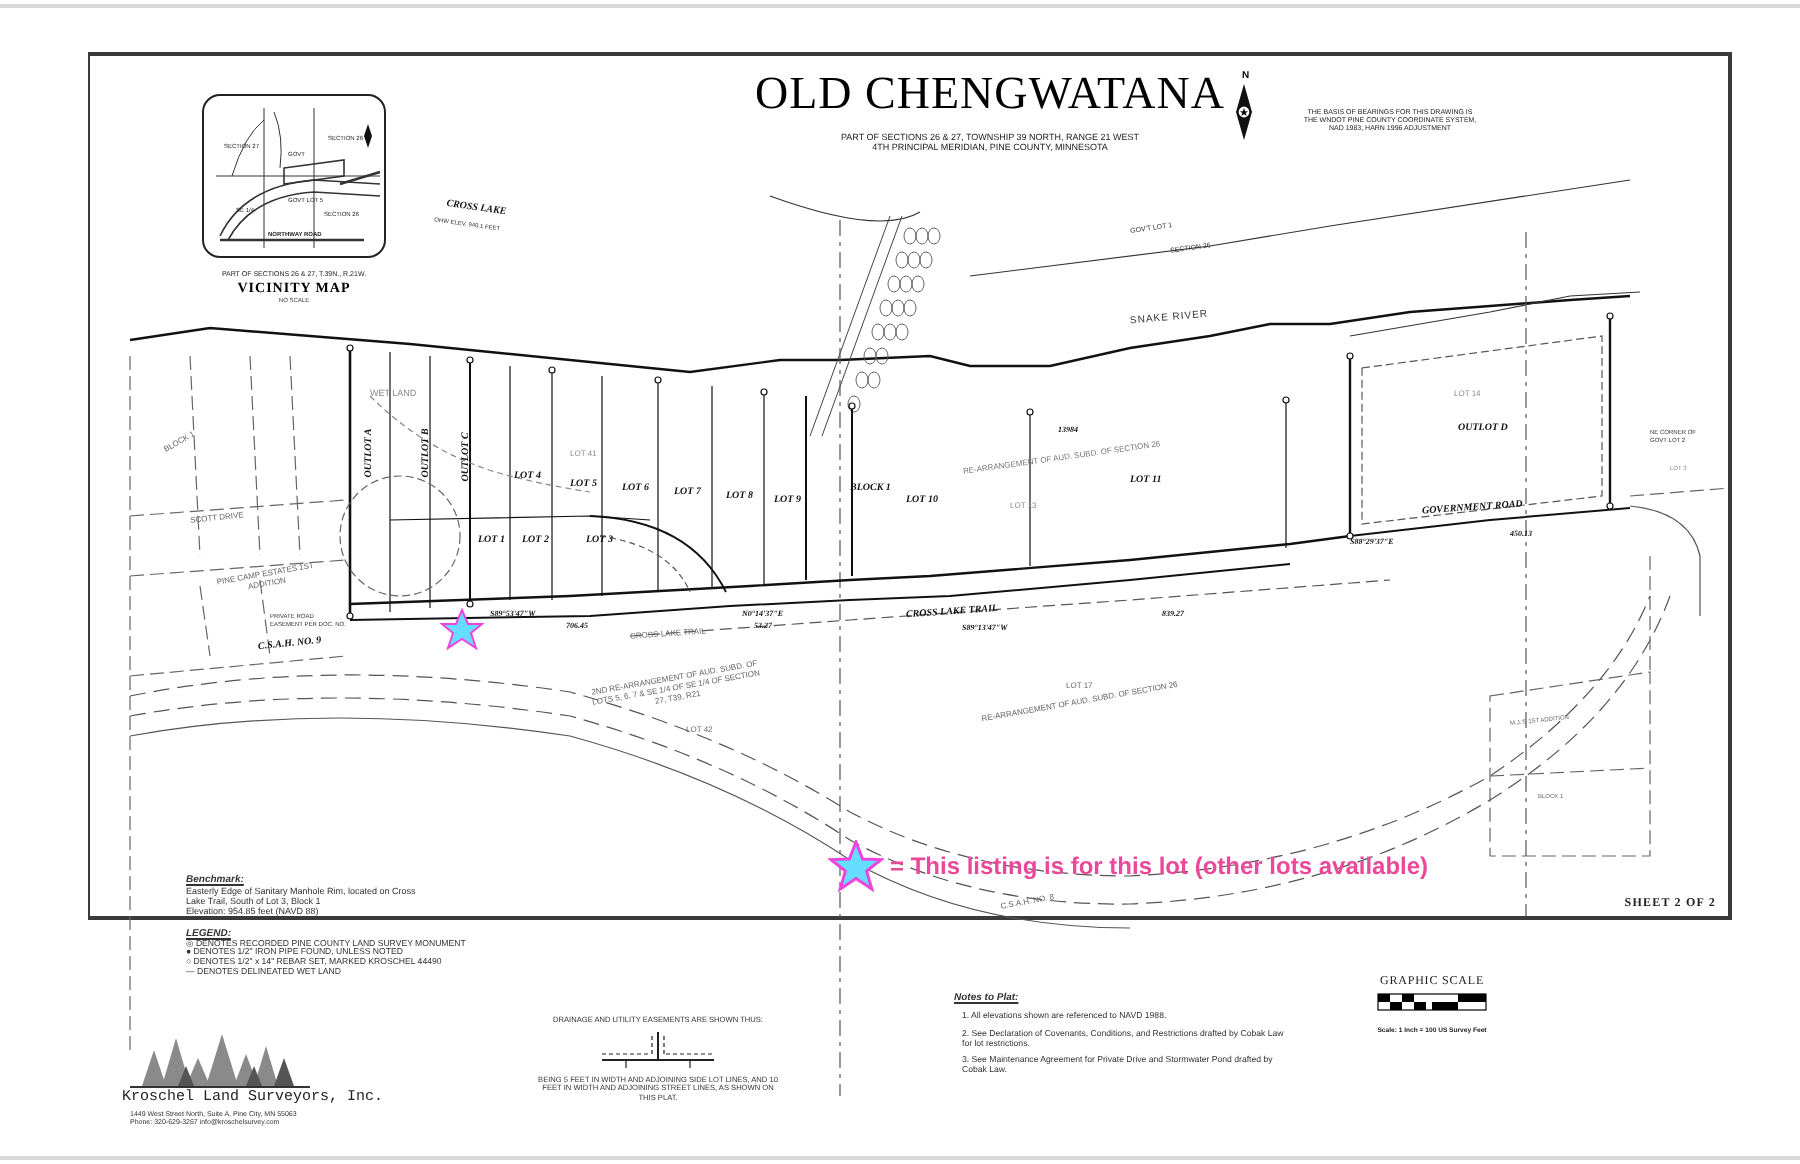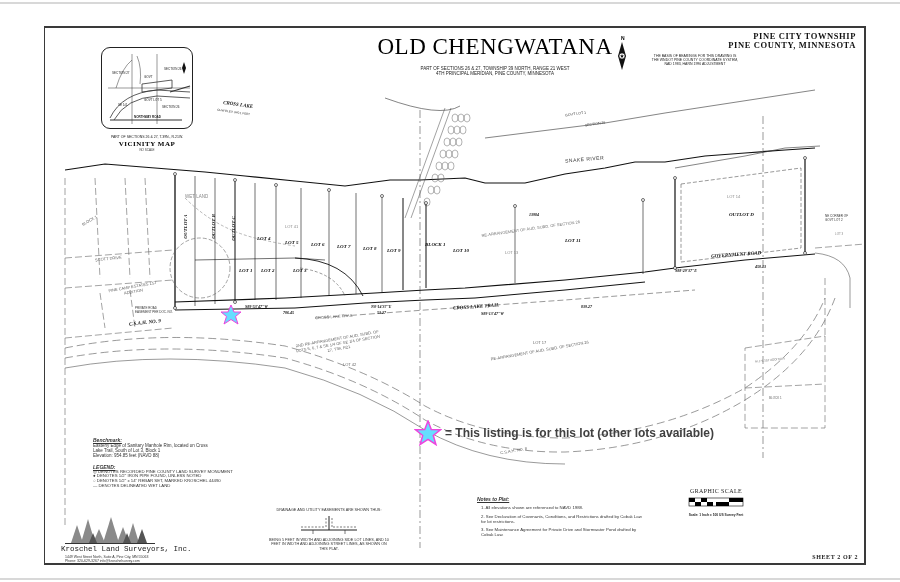--- a/index.html
+++ b/index.html
@@ -1,19 +1,19 @@
 <!DOCTYPE html>
 <html><head>
 <meta charset="utf-8">
 <style>
   html, body { margin:0; padding:0; background:#ffffff; }
   body { width:900px; height:582px; position:relative; overflow:hidden; font-family:"Liberation Sans", sans-serif; }
   .page-top-rule { position:absolute; left:0; top:2px; width:900px; height:2px; background:#d8d8d8; }
   .page-bottom-rule { position:absolute; left:0; top:578px; width:900px; height:2px; background:#d8d8d8; }
-  .sheet { position:absolute; left:44px; top:26px; width:822px; height:539px; border:2px solid #3a3a3a; border-left-width:1.5px; box-sizing:border-box; background:#fff; }
+  .sheet { position:absolute; left:44px; top:26px; width:822px; height:434px; border:2px solid #3a3a3a; border-left-width:1.5px; box-sizing:border-box; background:#fff; }
   .title { position:absolute; left:0; top:6px; width:100%; text-align:center; font-family:"Liberation Serif", serif; font-size:23px; letter-spacing:0.5px; color:#000; pointer-events:none; }
   .title-wrap { position:absolute; left:300px; top:0; width:300px; }
   .subtitle { position:absolute; top:38px; width:100%; text-align:center; font-size:4.5px; line-height:5px; color:#222; }
   .twp { position:absolute; right:8px; top:4px; text-align:right; font-family:"Liberation Serif", serif; font-weight:bold; font-size:8.5px; line-height:9px; letter-spacing:0.6px; color:#111; }
   .bearing-note { position:absolute; left:605px; top:26px; width:90px; text-align:center; font-size:3.5px; line-height:4px; color:#222; }
   .north-n { position:absolute; left:576px; top:7px; font-size:5px; font-weight:bold; }
   .north-arrow { position:absolute; left:570px; top:14px; }
   .vicinity { position:absolute; left:56px; top:19px; width:92px; height:82px; border:1.5px solid #222; border-radius:9px; box-sizing:border-box; overflow:hidden; }
   .vic-cap { position:absolute; left:50px; top:107px; width:104px; text-align:center; font-size:3.5px; color:#222; }
   .vic-title { position:absolute; left:50px; top:112px; width:104px; text-align:center; font-family:"Liberation Serif", serif; font-weight:bold; font-size:7px; letter-spacing:0.5px; }
@@ -31,21 +31,21 @@
   .easement { position:absolute; left:224px; top:480px; width:120px; text-align:center; font-size:3.8px; color:#333; }
   .easement-foot { position:absolute; left:224px; top:510px; width:120px; text-align:center; font-size:3.8px; line-height:4.3px; color:#333; }
   .notes { position:absolute; left:432px; top:469px; width:170px; font-size:4.3px; line-height:5px; color:#333; }
   .notes .h { font-weight:bold; font-style:italic; text-decoration:underline; font-size:5px; margin-bottom:3px; }
   .notes p { margin:0 0 3.5px 4px; }
   .scale-box { position:absolute; left:636px; top:460px; width:70px; text-align:center; }
   .scale-title { font-family:"Liberation Serif", serif; font-size:6px; letter-spacing:0.4px; color:#222; }
   .scale-text { font-size:3.3px; font-weight:bold; color:#222; margin-top:1px; }
   .sheet-no { position:absolute; right:6px; bottom:3px; font-family:"Liberation Serif", serif; font-weight:bold; font-size:6px; letter-spacing:0.6px; color:#222; }
   .listing-note { position:absolute; left:414px; top:420px; display:flex; align-items:center; gap:3px; }
-  .listing-text { font-family:"Liberation Sans", sans-serif; font-weight:bold; font-size:12px; color:#404040; }
+  .listing-text { font-family:"Liberation Sans", sans-serif; font-weight:bold; font-size:12px; color:#ec4899; }
 </style>
 </head>
 <body>
 
 <div class="page-top-rule"></div>
 <div class="page-bottom-rule"></div>
 
 <div class="sheet">
 
   <svg class="map-svg" width="822" height="539" viewBox="0 0 822 539">
@@ -169,24 +169,20 @@
   </svg>
 
   <div class="title-wrap">
     <div class="title">OLD CHENGWATANA</div>
     <div class="subtitle">
       <div>PART OF SECTIONS 26 &amp; 27, TOWNSHIP 39 NORTH, RANGE 21 WEST</div>
       <div>4TH PRINCIPAL MERIDIAN, PINE COUNTY, MINNESOTA</div>
     </div>
   </div>
 
-  <div class="twp">
-    <div>PINE CITY TOWNSHIP</div>
-    <div>PINE COUNTY, MINNESOTA</div>
-  </div>
 
   <div class="north-n">N</div>
   <svg class="north-arrow" width="14" height="28" viewBox="0 0 14 28">
     <polygon points="7,0 11,14 7,28 3,14" fill="#111"></polygon>
     <circle cx="7" cy="14" r="3" fill="#fff" stroke="#111" stroke-width="0.6"></circle>
     <polygon points="7,12 7.6,13.6 9,13.6 7.9,14.5 8.3,16 7,15.1 5.7,16 6.1,14.5 5,13.6 6.4,13.6" fill="#111"></polygon>
   </svg>
   <div class="bearing-note">THE BASIS OF BEARINGS FOR THIS DRAWING IS THE WNDOT PINE COUNTY COORDINATE SYSTEM, NAD 1983, HARN 1996 ADJUSTMENT</div>
 
   <div class="vicinity">

